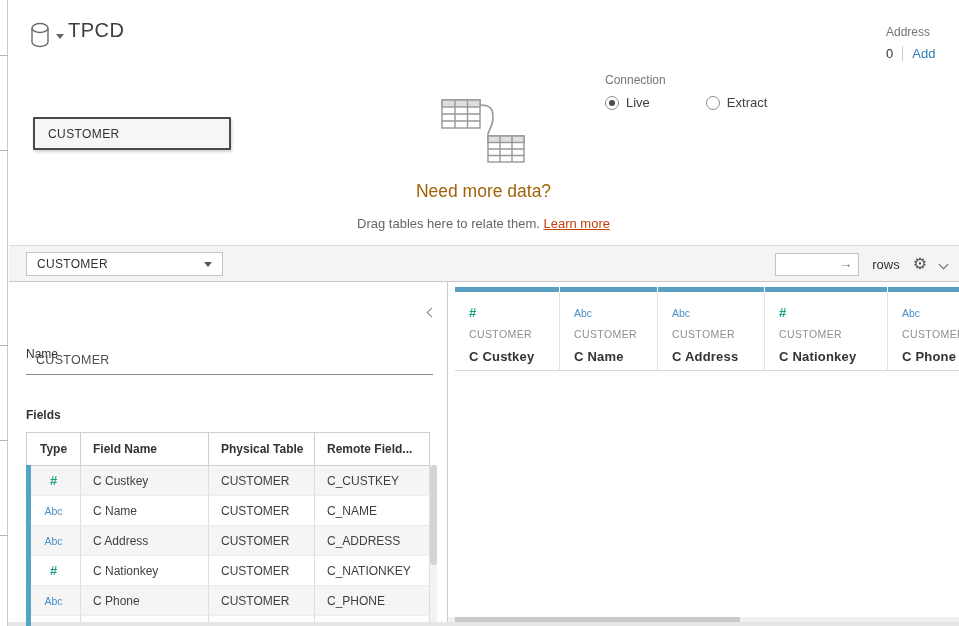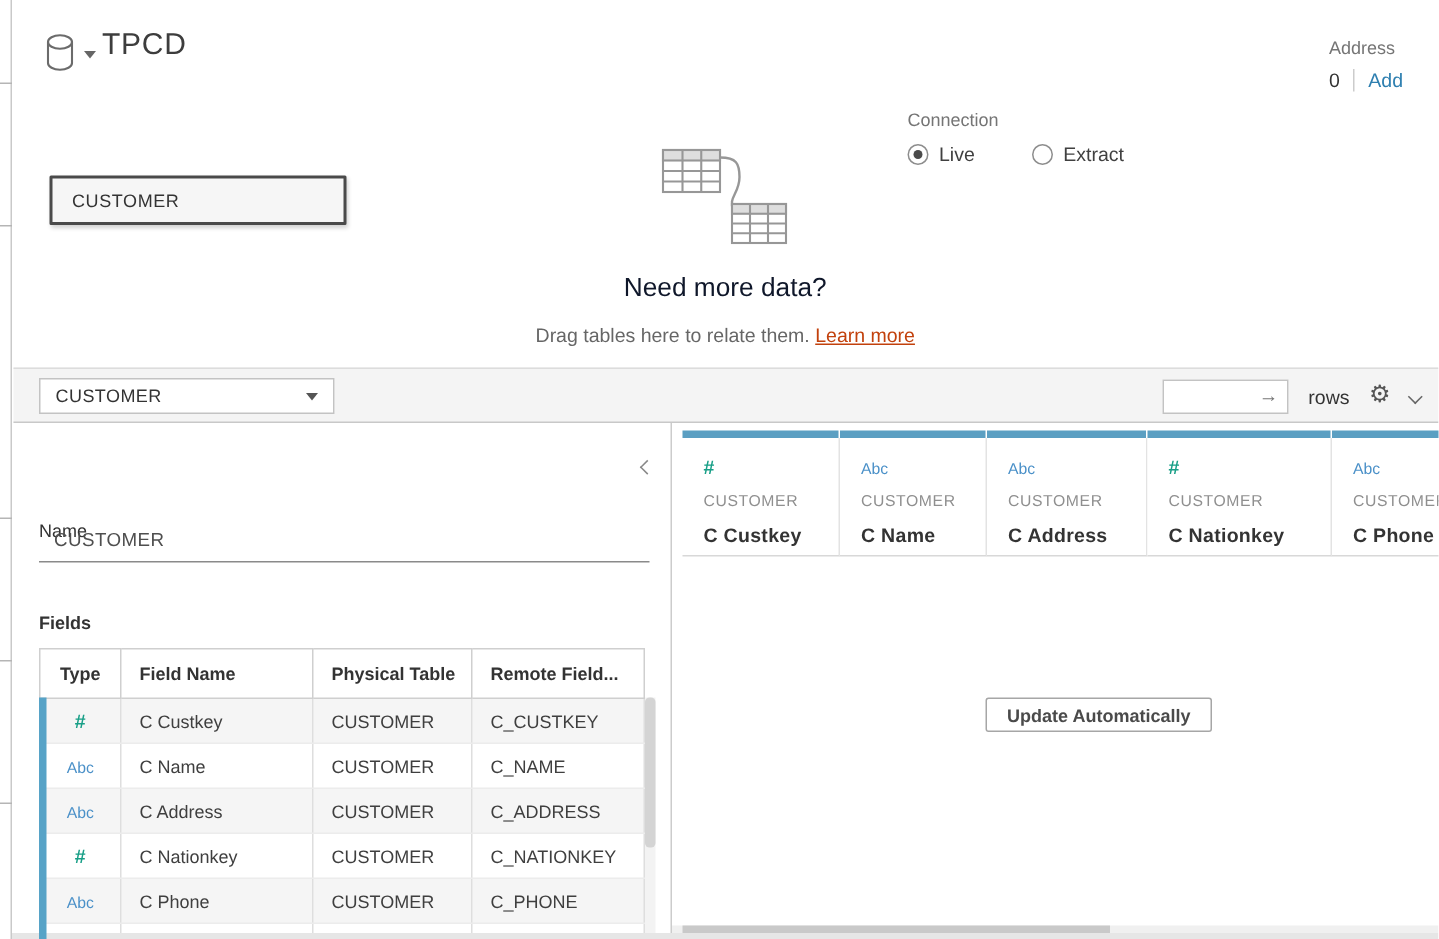--- a/index.html
+++ b/index.html
@@ -13,35 +13,35 @@
   
   .ruler{position:absolute;left:0;top:0;bottom:0;width:8px;background:#fff;border-right:1px solid #c9c9c9;z-index:8;}
   .tick{position:absolute;left:0;width:8px;height:1px;background:#b5b5b5;}
 
   
   .db-icon{position:absolute;left:30px;top:22px;}
   .db-caret{position:absolute;left:56px;top:34px;width:0;height:0;border-left:4px solid transparent;border-right:4px solid transparent;border-top:5px solid #666;}
   .app-title{position:absolute;left:68px;top:19px;font-size:20px;color:#3d3d3d;letter-spacing:.5px;}
   .connection{position:absolute;left:605px;top:25px;margin-top:48px;}
   .section-label{font-size:12px;color:var(--muted);}
-  .conn-options{display:flex;gap:38px;margin-top:8px;align-items:center;}
+  .conn-options{display:flex;gap:56px;margin-top:8px;align-items:center;}
   .radio-group{display:flex;align-items:center;gap:7px;cursor:pointer;}
   .radio{width:14px;height:14px;border:1px solid #8d8d8d;border-radius:50%;background:#fff;position:relative;flex:0 0 auto;}
   .radio.selected::after{content:"";position:absolute;inset:3px;background:#4a4a4a;border-radius:50%;}
   .radio-label{font-size:13px;color:#404040;}
   .filters{position:absolute;left:886px;top:25px;}
   .filters-row{display:flex;align-items:center;gap:9px;margin-top:7px;}
   .filters-count{font-size:13px;color:#333;}
   .vdiv{width:1px;height:15px;background:#ccc;}
   .add-link{font-size:13px;color:var(--link);cursor:pointer;}
 
   
   .table-chip{position:absolute;left:33px;top:117px;width:198px;height:33px;background:#f6f6f6;border:2px solid #4a4a4a;border-radius:1px;box-shadow:1px 2px 3px rgba(0,0,0,.18);display:flex;align-items:center;padding-left:13px;font-size:12px;color:#333;letter-spacing:.4px;cursor:pointer;}
   .illus{position:absolute;left:428px;top:90px;}
-  .empty-title{position:absolute;left:8px;right:0;top:181px;text-align:center;font-size:17.5px;font-weight:500;color:#0f172a;}
+  .empty-title{position:absolute;left:8px;right:0;top:181px;text-align:center;font-size:17.5px;font-weight:500;color:#a16207;}
   .empty-sub{position:absolute;left:8px;right:0;top:216px;text-align:center;font-size:13px;color:#666;}
   .learn-more{color:#c2410c;font-weight:500;text-decoration:underline;cursor:pointer;}
 
   
   .toolbar{position:absolute;left:9px;right:0;top:245px;height:37px;background:#f4f4f4;border-top:1px solid #dcdcdc;border-bottom:1px solid #c8c8c8;z-index:2;}
   .table-select{position:absolute;left:17px;top:6px;width:197px;height:24px;background:#fff;border:1px solid #c3c3c3;display:flex;align-items:center;padding:0 10px;font-size:12px;color:#333;letter-spacing:.3px;cursor:pointer;}
   .select-caret{margin-left:auto;width:0;height:0;border-left:4px solid transparent;border-right:4px solid transparent;border-top:5px solid #555;}
   .row-controls{position:absolute;right:12px;top:6px;display:flex;align-items:center;gap:13px;height:24px;}
   .rows-input-wrap{position:relative;width:84px;height:23px;background:#fff;border:1px solid #c3c3c3;}
   .rows-input{width:100%;height:100%;border:none;outline:none;padding:0 20px 0 6px;font-size:12px;background:transparent;}
@@ -284,20 +284,19 @@
     <div class="grid-col" style="width: 150px;">
       <div class="bar"></div>
       <div class="col-body">
         <span class="type-glyph string">Abc</span>
         <div class="col-table">CUSTOMER</div>
         <div class="col-field">C Phone</div>
       </div>
     </div>
   </div>
 
-  <button class="update-btn btn-auto">Update Automatically</button>
 
   <div class="h-scroll">
       <div class="h-thumb"></div>
     </div>
   <div class="bottom-strip"></div>
 
 </div>
 
 </body></html>

